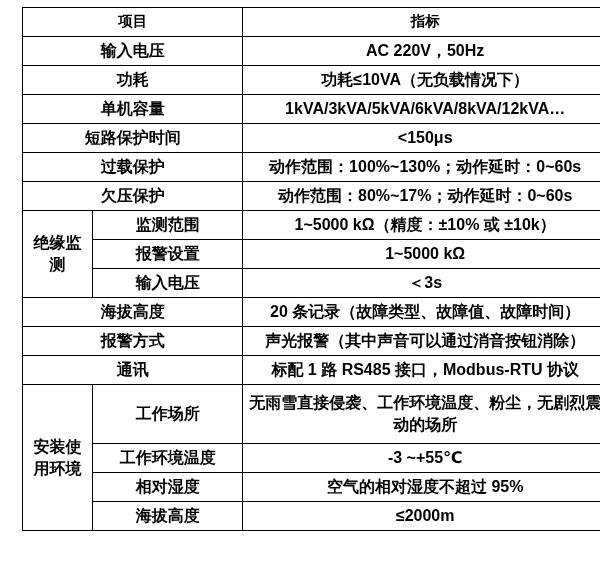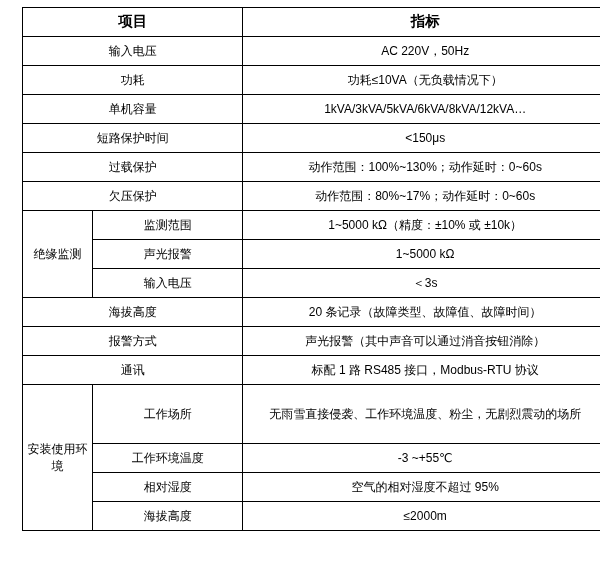--- a/index.html
+++ b/index.html
@@ -18,22 +18,22 @@
     border-collapse: collapse;
     width: 586px;
     margin: 7px 7px 0 22px;
     table-layout: fixed;
   }
   #spec-table td, #spec-table th {
     border: 1px solid #000000;
     padding: 0 4px;
     text-align: center;
     vertical-align: middle;
-    font-size: 12px;
-    font-weight: normal;
+    font-size: 16px;
+    font-weight: bold;
     line-height: 1.35;
   }
   #spec-table th {
     font-weight: bold;
     font-size: 14.5px;
     height: 28px;
   }
   .row-h {
     height: 29px;
   }
@@ -87,21 +87,21 @@
       <td colspan="2">欠压保护</td>
       <td>动作范围：80%~17%；动作延时：0~60s</td>
     </tr>
 
     <tr class="row-h">
       <td class="cat-cell" rowspan="3">绝缘监测</td>
       <td>监测范围</td>
       <td>1~5000 kΩ（精度：±10% 或 ±10k）</td>
     </tr>
     <tr class="row-h">
-      <td>声光报警</td>
+      <td>报警设置</td>
       <td>1~5000 kΩ</td>
     </tr>
     <tr class="row-h">
       <td>输入电压</td>
       <td>＜3s</td>
     </tr>
 
     <tr class="row-h">
       <td colspan="2">海拔高度</td>
       <td>20 条记录（故障类型、故障值、故障时间）</td>

